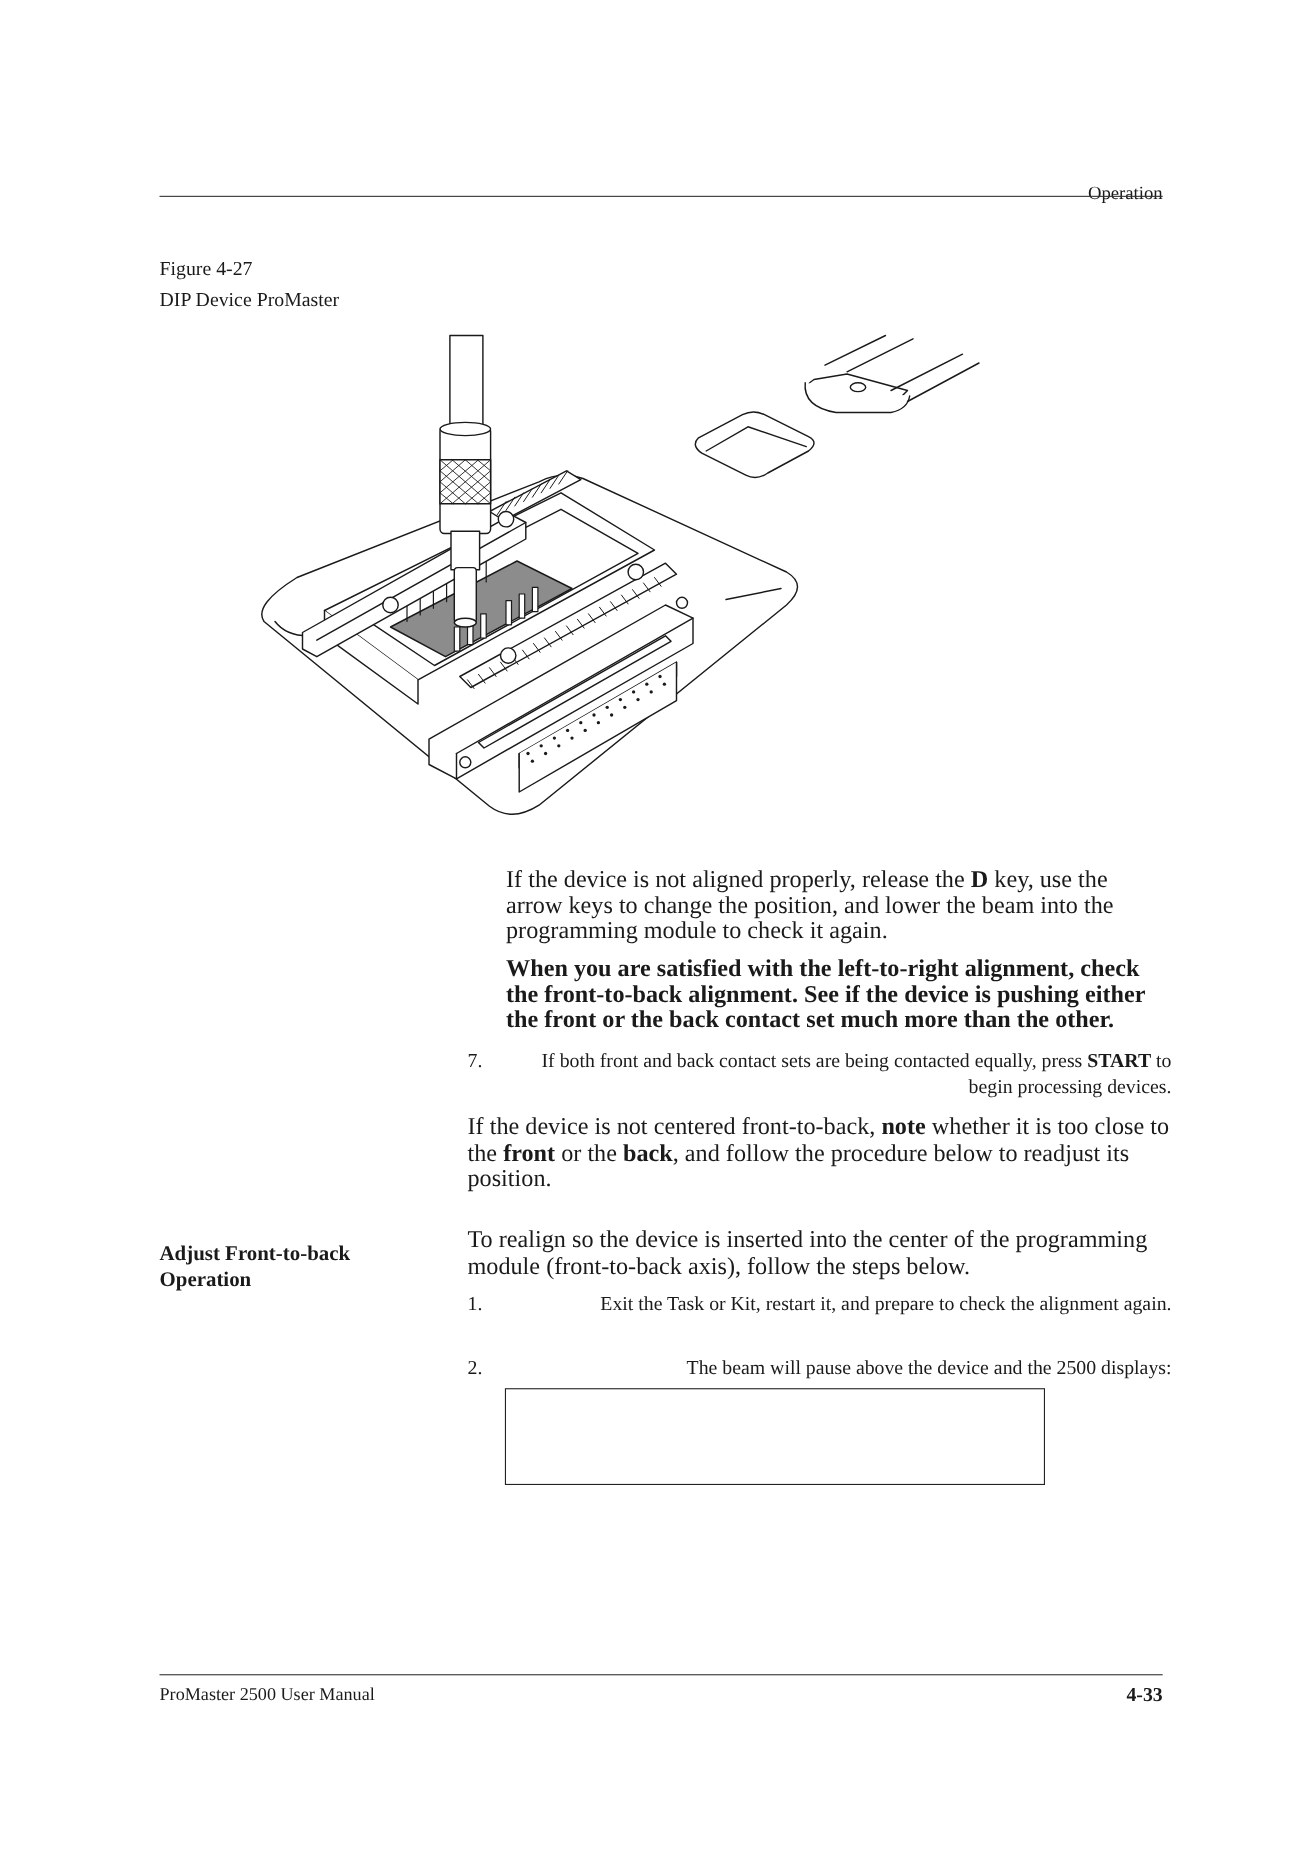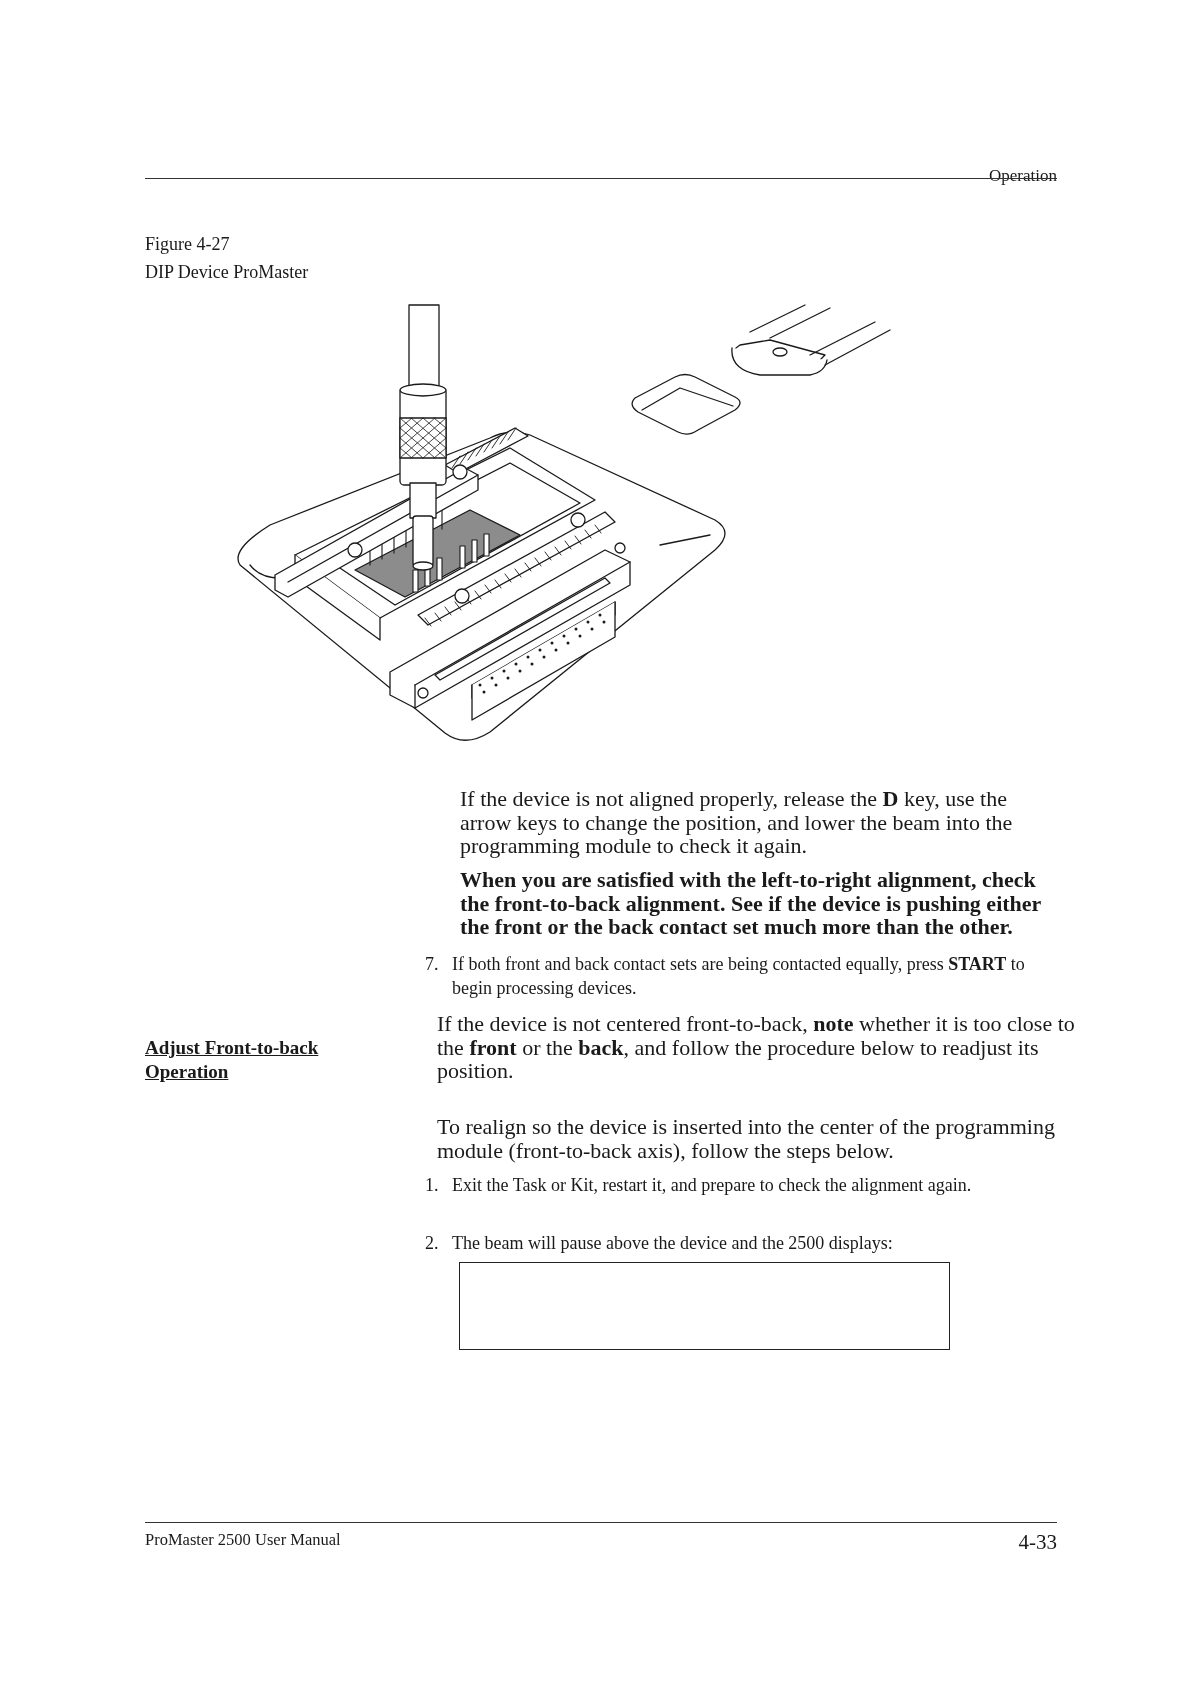--- a/index.html
+++ b/index.html
@@ -4,29 +4,29 @@
 <style>
   html, body { margin: 0; padding: 0; background: #ffffff; }
   body { width: 1191px; height: 1684px; position: relative; overflow: hidden;
          font-family: "Liberation Serif", "DejaVu Serif", serif; color: #1a1a1a; }
   .abs { position: absolute; }
   .header-title { right: 134px; top: 166px; font-size: 17px; }
   .rule { position: absolute; left: 145px; width: 912px; height: 1px; background: #333; }
   .caption { left: 145px; font-size: 18px; line-height: 28px; }
   .fig { left: 210px; top: 300px; width: 770px; height: 450px; }
   .para { left: 460px; width: 600px; font-size: 22px; line-height: 23.5px; margin: 0; }
-  .para.wide { left: 437px; width: 640px; }
+  .para.wide { left: 425px; width: 640px; }
   .list-item { left: 425px; width: 640px; font-size: 18px; line-height: 23.5px; }
   .list-item .num { position: absolute; left: 0; top: 0; }
-  .list-item .txt { display: block; margin-left: 27px; }
+  .list-item .txt { display: block; margin-left: 44px; text-align: right; }
   .side-heading { left: 145px; font-weight: bold; font-size: 19px; line-height: 24px; width: 230px; }
   b { font-weight: bold; }
   .display-box { left: 459px; top: 1262px; width: 489px; height: 86px; border: 1.5px solid #222; background: #fff; }
   .footer-left { left: 145px; top: 1530px; font-size: 16.5px; }
-  .footer-right { right: 134px; top: 1530px; font-size: 21px; }
+  .footer-right { right: 134px; top: 1530px; font-size: 18px; font-weight: bold; }
   svg { display: block; }
 </style>
 </head>
 <body>
 
 <div class="abs header-title">Operation</div>
 <div class="rule" style="top:178px;"></div>
 
 <div class="abs caption" style="top:230px;">
   <div>Figure 4-27</div>
@@ -146,21 +146,21 @@
 
 <div class="abs list-item" style="top:953px;">
   <span class="num">7.</span>
   <span class="txt"><span>If both front and back contact sets are being contacted equally, press </span><b>START</b><span> to begin processing devices.</span></span>
 </div>
 
 <p class="abs para wide" style="top:1012px;">
   <span>If the device is not centered front-to-back, </span><b>note</b><span> whether it is too close to the </span><b>front</b><span> or the </span><b>back</b><span>, and follow the procedure below to readjust its position.</span>
 </p>
 
-<div class="abs side-heading" style="top:1036px;text-decoration:underline;">
+<div class="abs side-heading" style="top:1128px;">
   <div>Adjust Front-to-back</div>
   <div>Operation</div>
 </div>
 
 <p class="abs para wide" style="top:1115px;font-family:Liberation Serif, serif;">To realign so the device is inserted into the center of the programming module (front-to-back axis), follow the steps below.</p>
 
 <div class="abs list-item" style="top:1174px;">
   <span class="num">1.</span>
   <span class="txt">Exit the Task or Kit, restart it, and prepare to check the alignment again.</span>
 </div>

